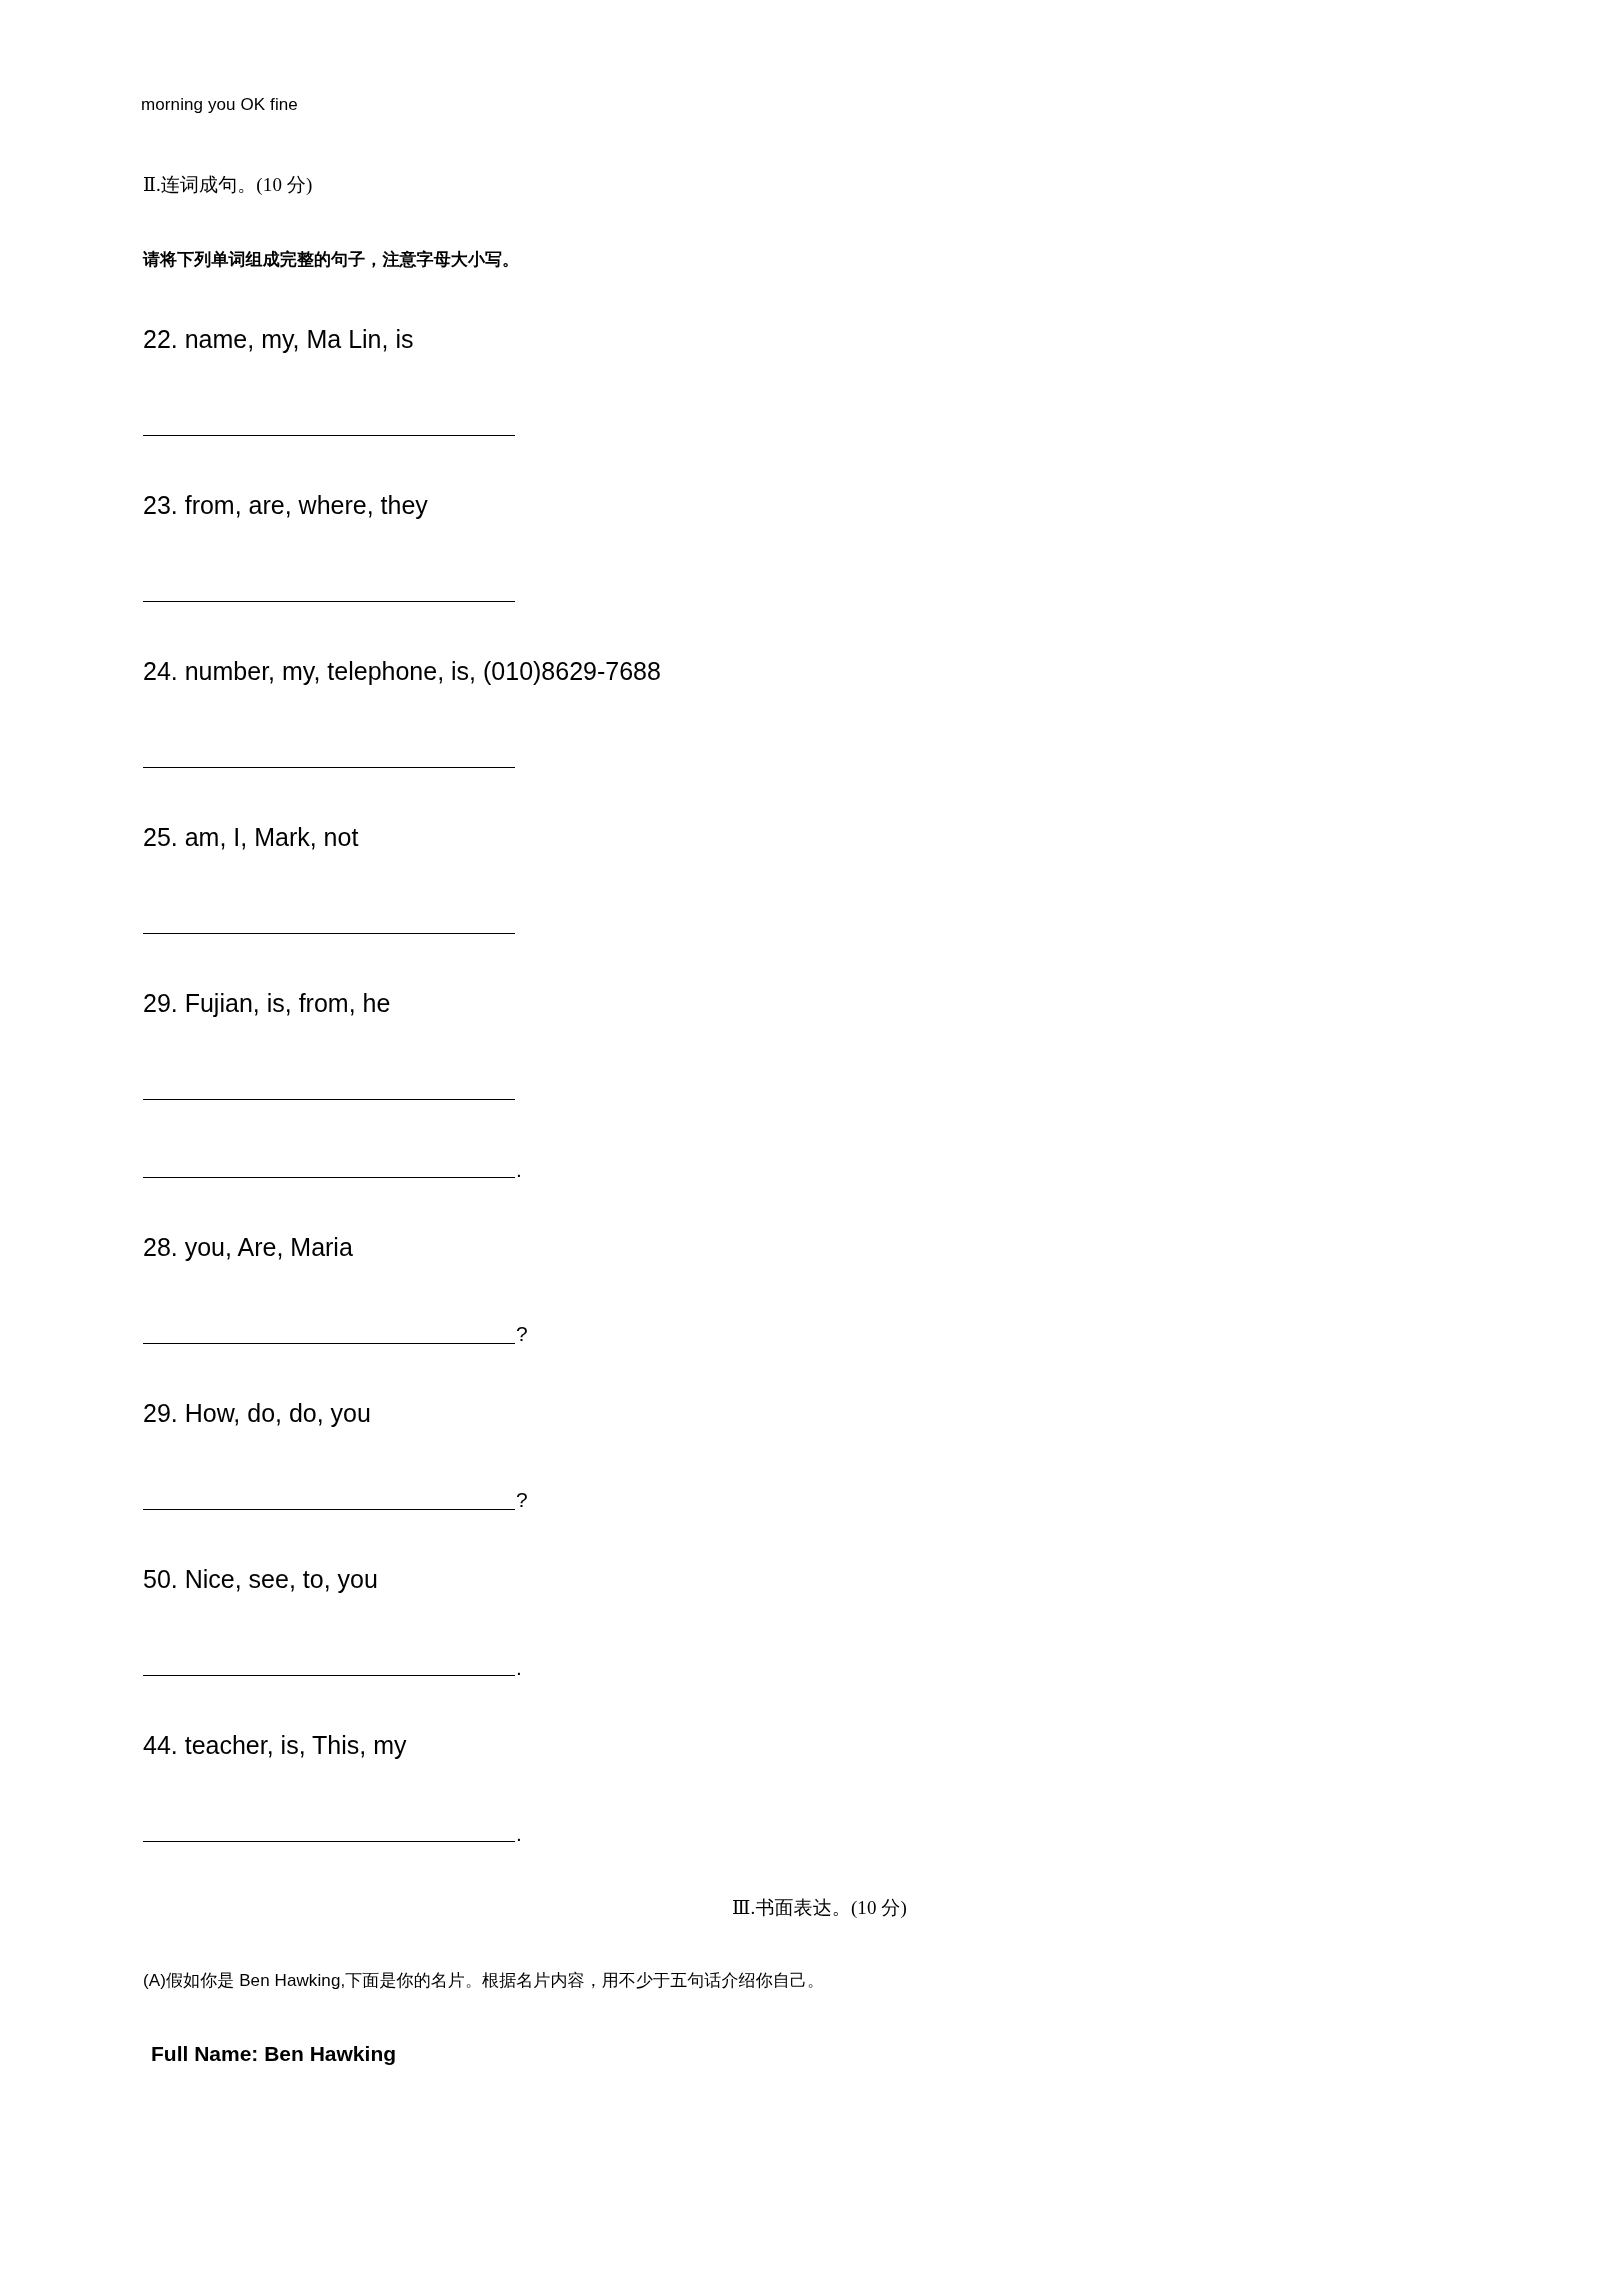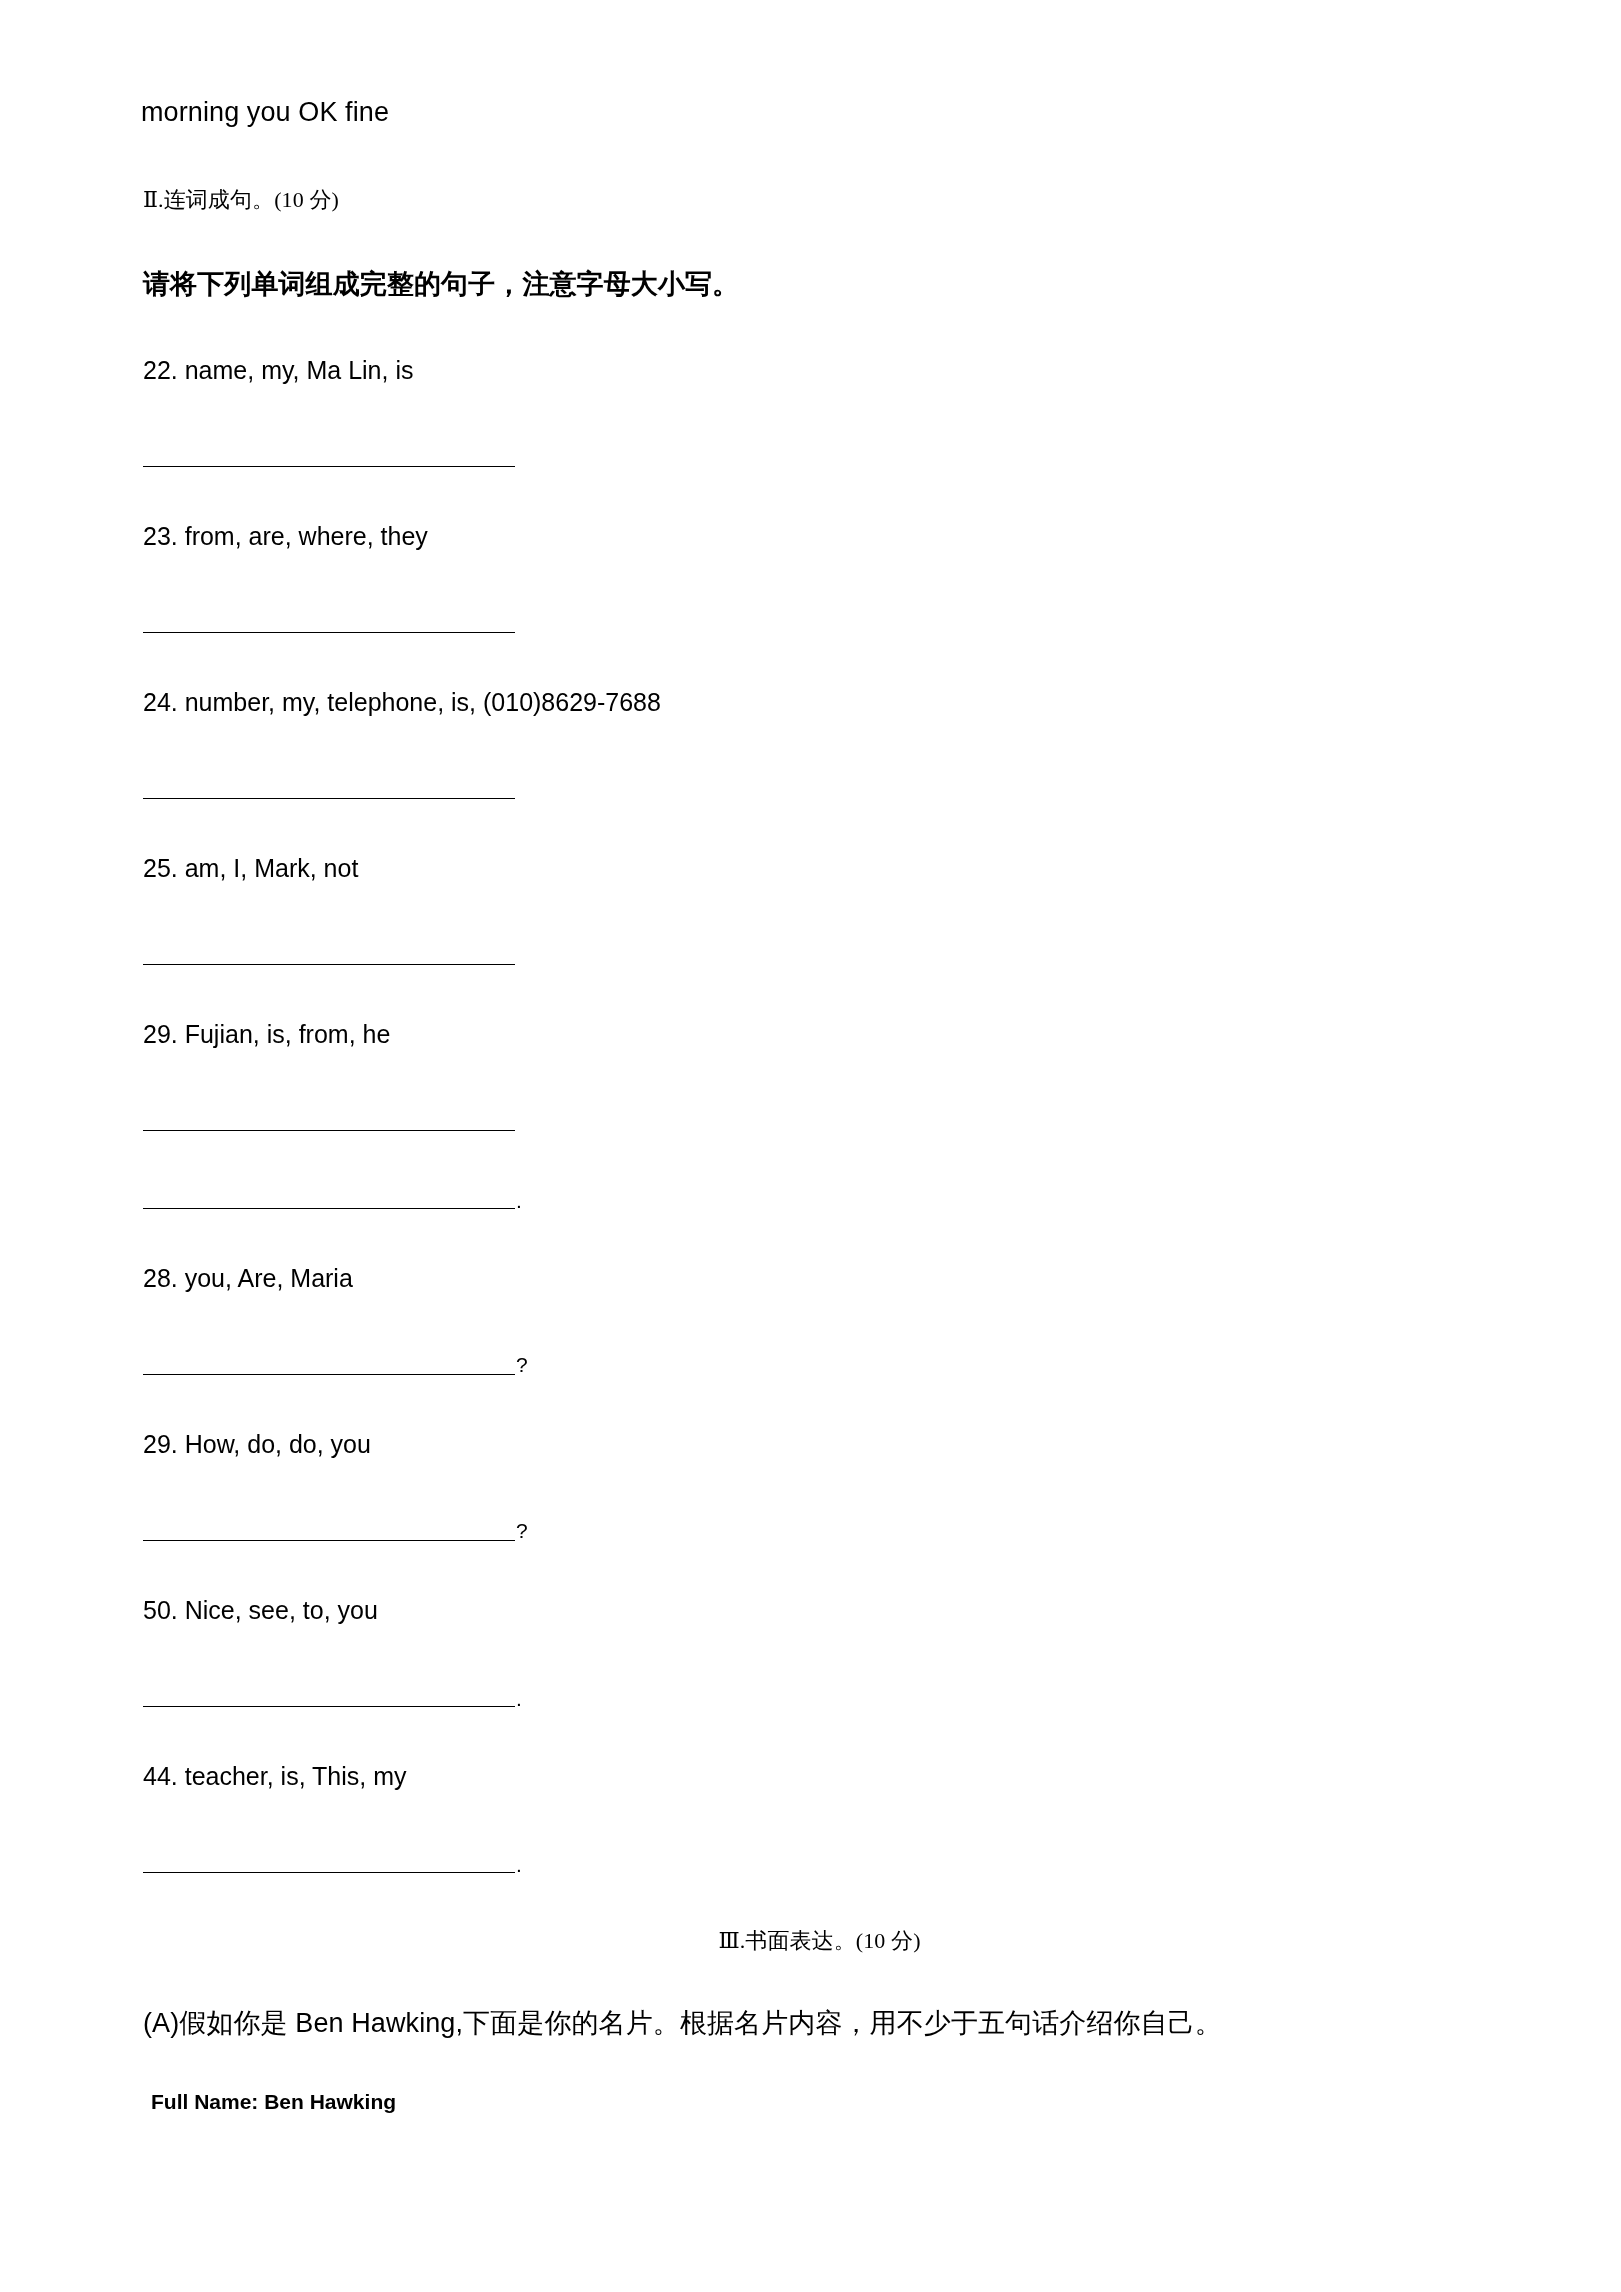--- a/index.html
+++ b/index.html
@@ -25,29 +25,29 @@
   }
   .content {
     position: absolute;
     left: 143px;
     top: 94px;
     width: 1353px;
   }
 
   
   .para {
-    font-size: 27px;
+    font-size: 17px;
     line-height: 1.35;
     margin: 0 0 51px 0;
     white-space: pre-wrap;
     letter-spacing: 0.1px;
   }
   .para.head-cn {
     font-family: "Liberation Serif", "DejaVu Serif", serif;
-    font-size: 22px;
+    font-size: 19px;
   }
   .para.bold {
     font-weight: bold;
   }
   .para.first {
     margin-left: -2px;
     margin-bottom: 55px;
   }
   .item {
     font-size: 25px;

